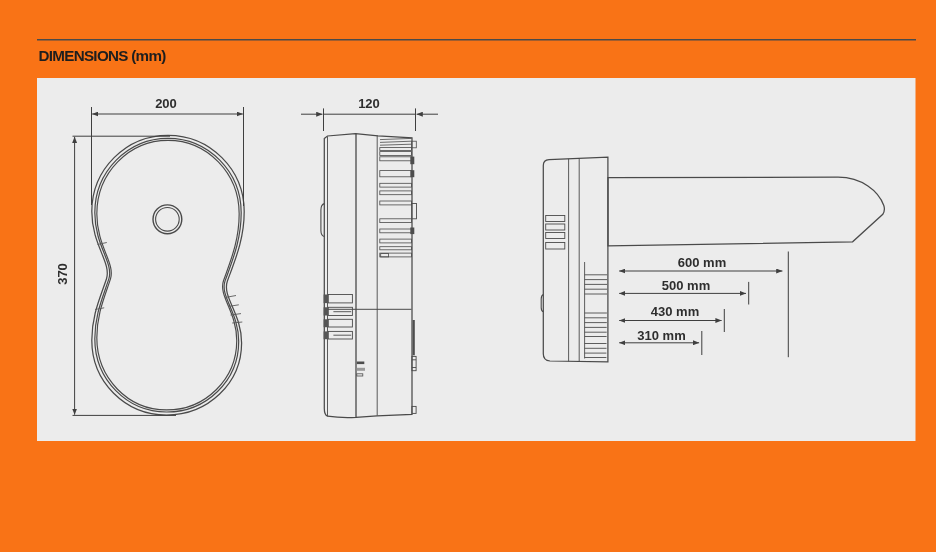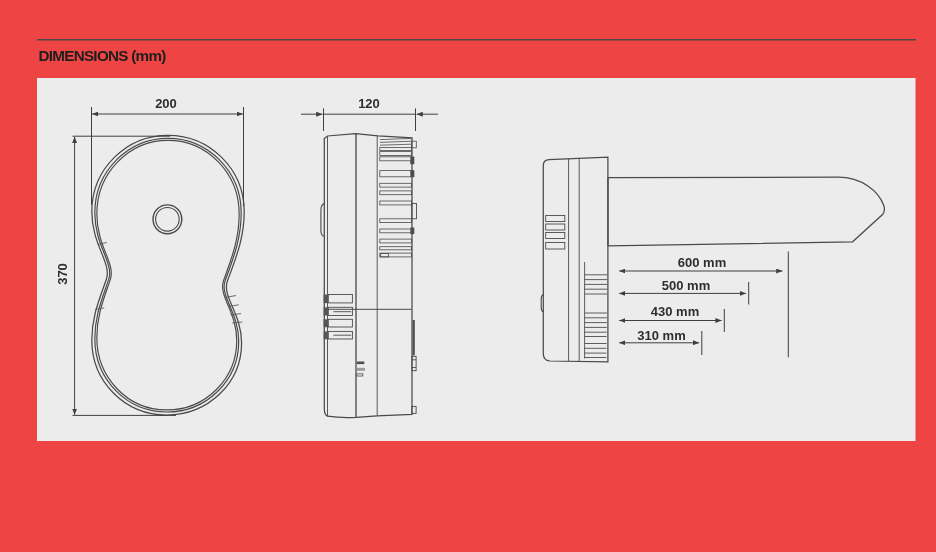--- a/index.html
+++ b/index.html
@@ -1,16 +1,16 @@
 <!DOCTYPE html>
 <html><head>
 <meta charset="utf-8">
 <style>
   html,body{margin:0;padding:0;background:#ffffff;}
-  #page{position:relative;width:936px;height:552px;background:#ef4444;overflow:hidden;
+  #page{position:relative;width:936px;height:552px;background:#f97316;overflow:hidden;
         font-family:"Liberation Sans",sans-serif;}
   svg text{font-family:"Liberation Sans",sans-serif;font-weight:bold;}
 </style>
 </head>
 <body>
 <div id="page">
 <svg width="936" height="552" viewBox="0 0 936 552">
   <defs>
     <marker id="arr" markerWidth="8" markerHeight="5" refX="6.2" refY="2.5" orient="auto-start-reverse" markerUnits="userSpaceOnUse">
       <path d="M0,0 L6.3,2.5 L0,5 Z" fill="#3f3f3f"></path>

